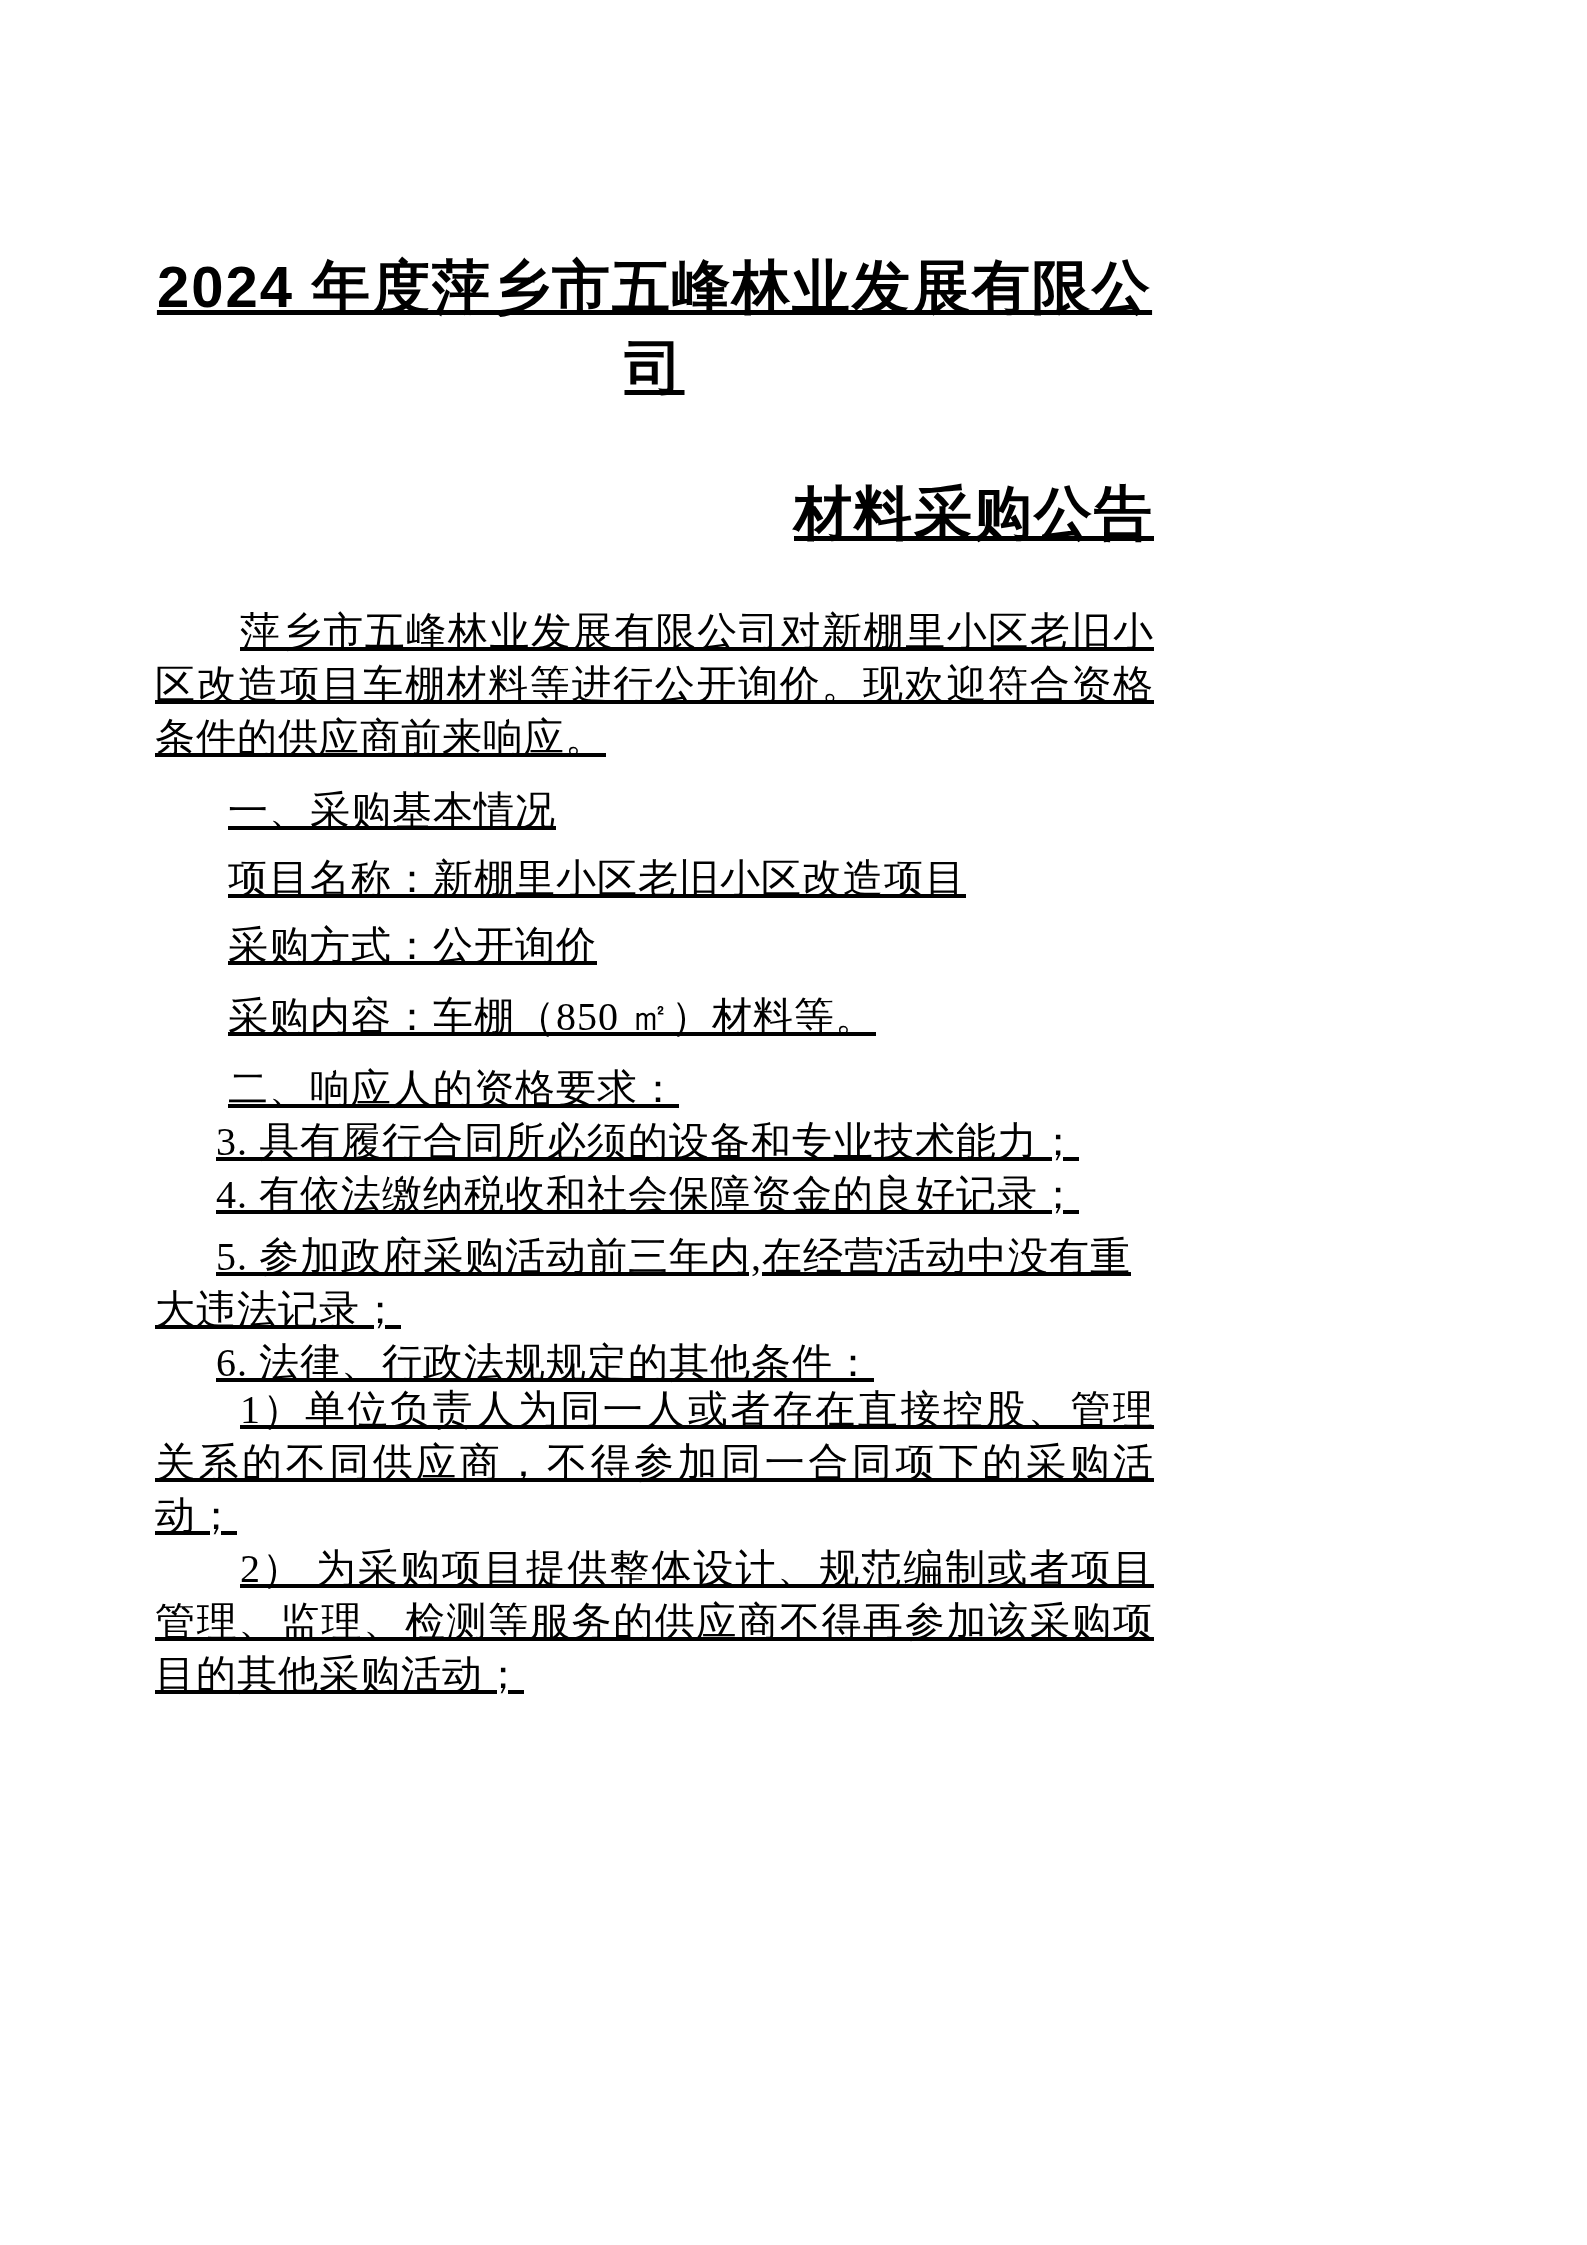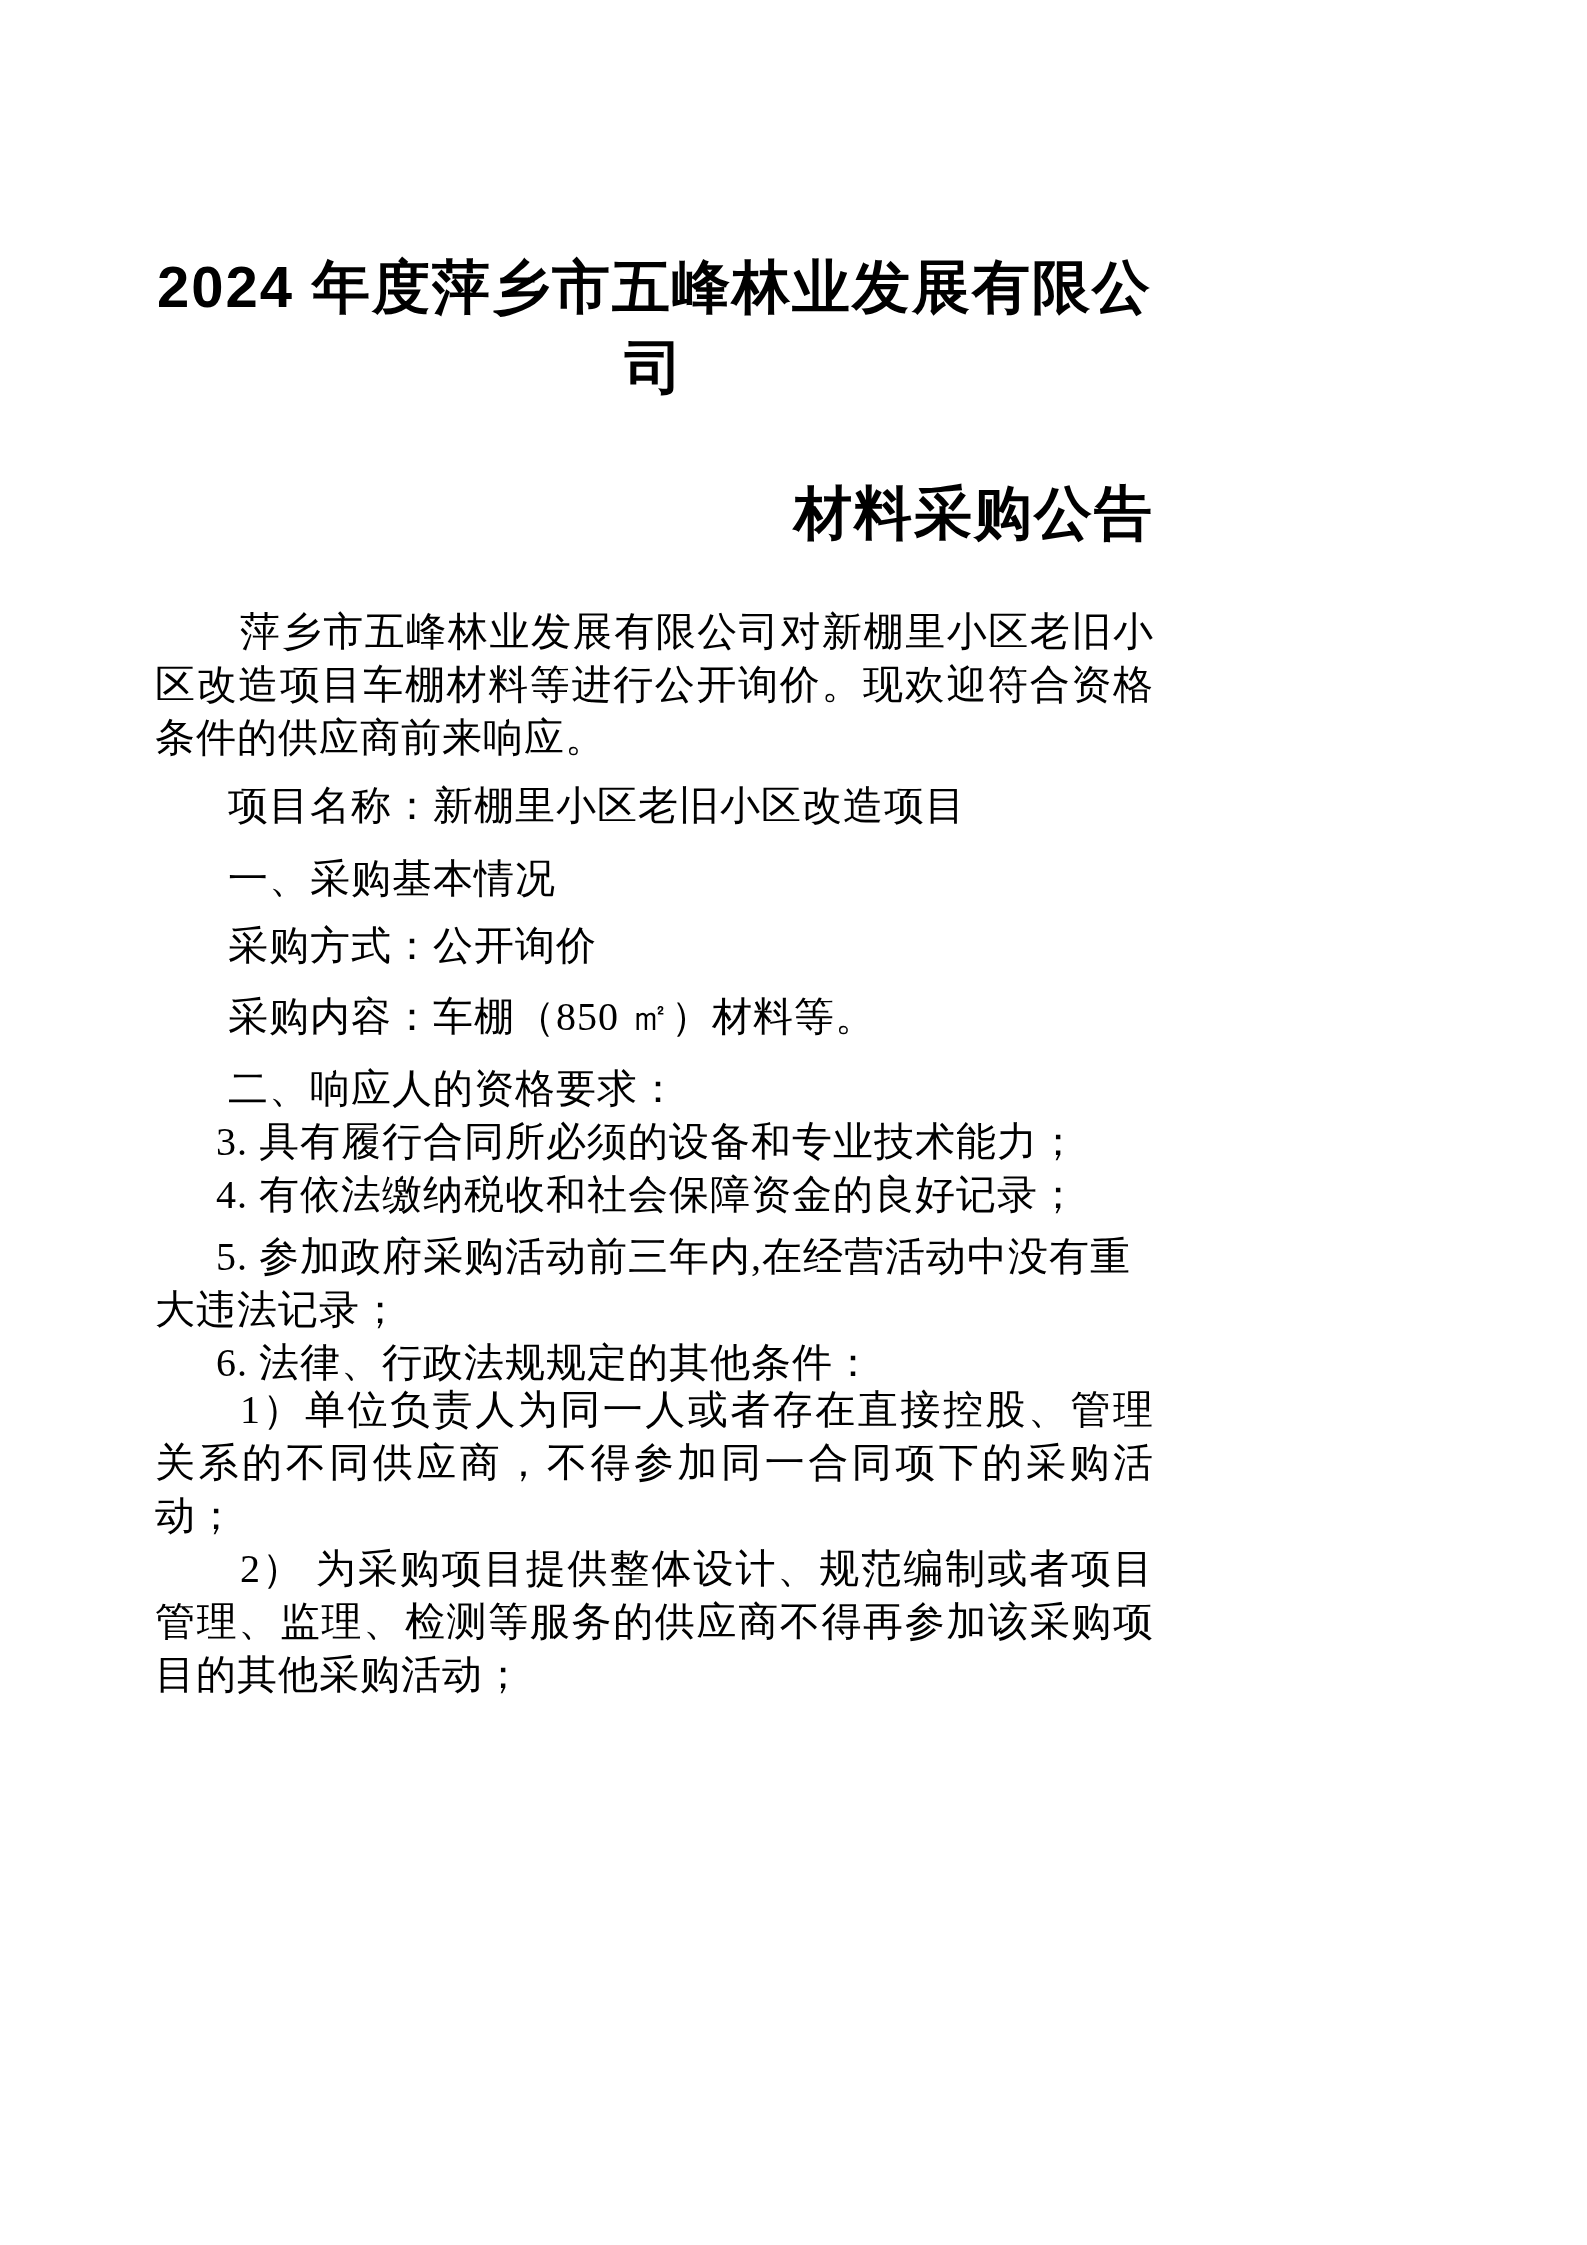--- a/index.html
+++ b/index.html
@@ -6,20 +6,21 @@
   .page {
     position: relative;
     width: 1261px;
     height: 2245px;
     background: #ffffff;
     color: #000000;
     box-sizing: border-box;
     padding: 247px 107px 0 155px;
     overflow: hidden;
     font-family: "Liberation Serif", serif;
+    text-decoration: underline;
   }
   .doc-title {
     font-family: "Liberation Sans", sans-serif;
     font-weight: 700;
     font-size: 58px;
     line-height: 80px;
     text-align: center;
     margin: 0;
     letter-spacing: 2px;
   }
@@ -46,23 +47,23 @@
 <body>
 
 <div class="page">
 
   <h1 class="doc-title">2024 年度萍乡市五峰林业发展有限公司</h1>
 
   <h1 class="doc-title second">材料采购公告</h1>
 
   <p class="para intro justify">萍乡市五峰林业发展有限公司对新棚里小区老旧小区改造项目车棚材料等进行公开询价。现欢迎符合资格条件的供应商前来响应。</p>
 
+  <p class="para sec-heading1">一、采购基本情况</p>
+
   <p class="para field-name">项目名称：新棚里小区老旧小区改造项目</p>
-
-  <p class="para sec-heading1">一、采购基本情况</p>
 
   <p class="para field-method">采购方式：公开询价</p>
 
   <p class="para field-content">采购内容：车棚（850 ㎡）材料等。</p>
 
   <p class="para sec-heading2">二、响应人的资格要求：</p>
 
 
 
   <p class="para num-item">3. 具有履行合同所必须的设备和专业技术能力；</p>

